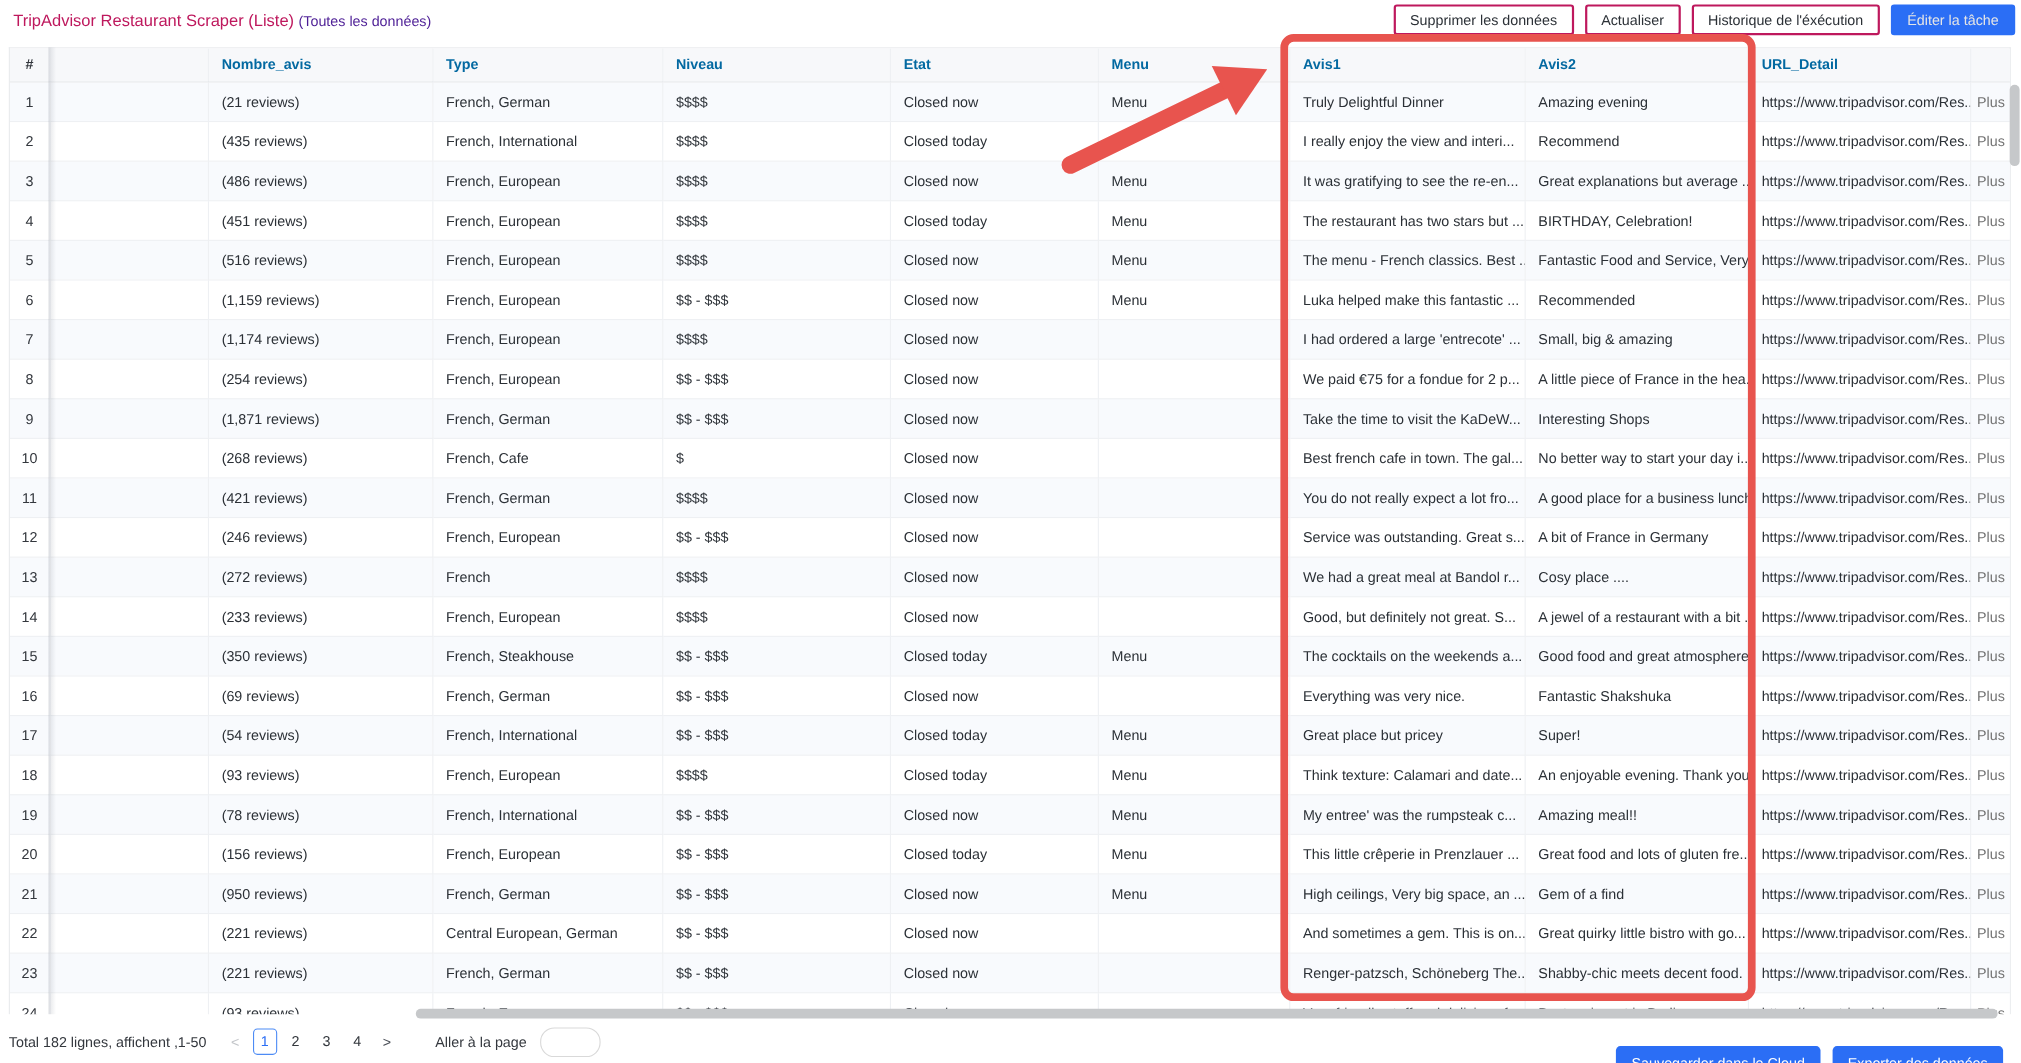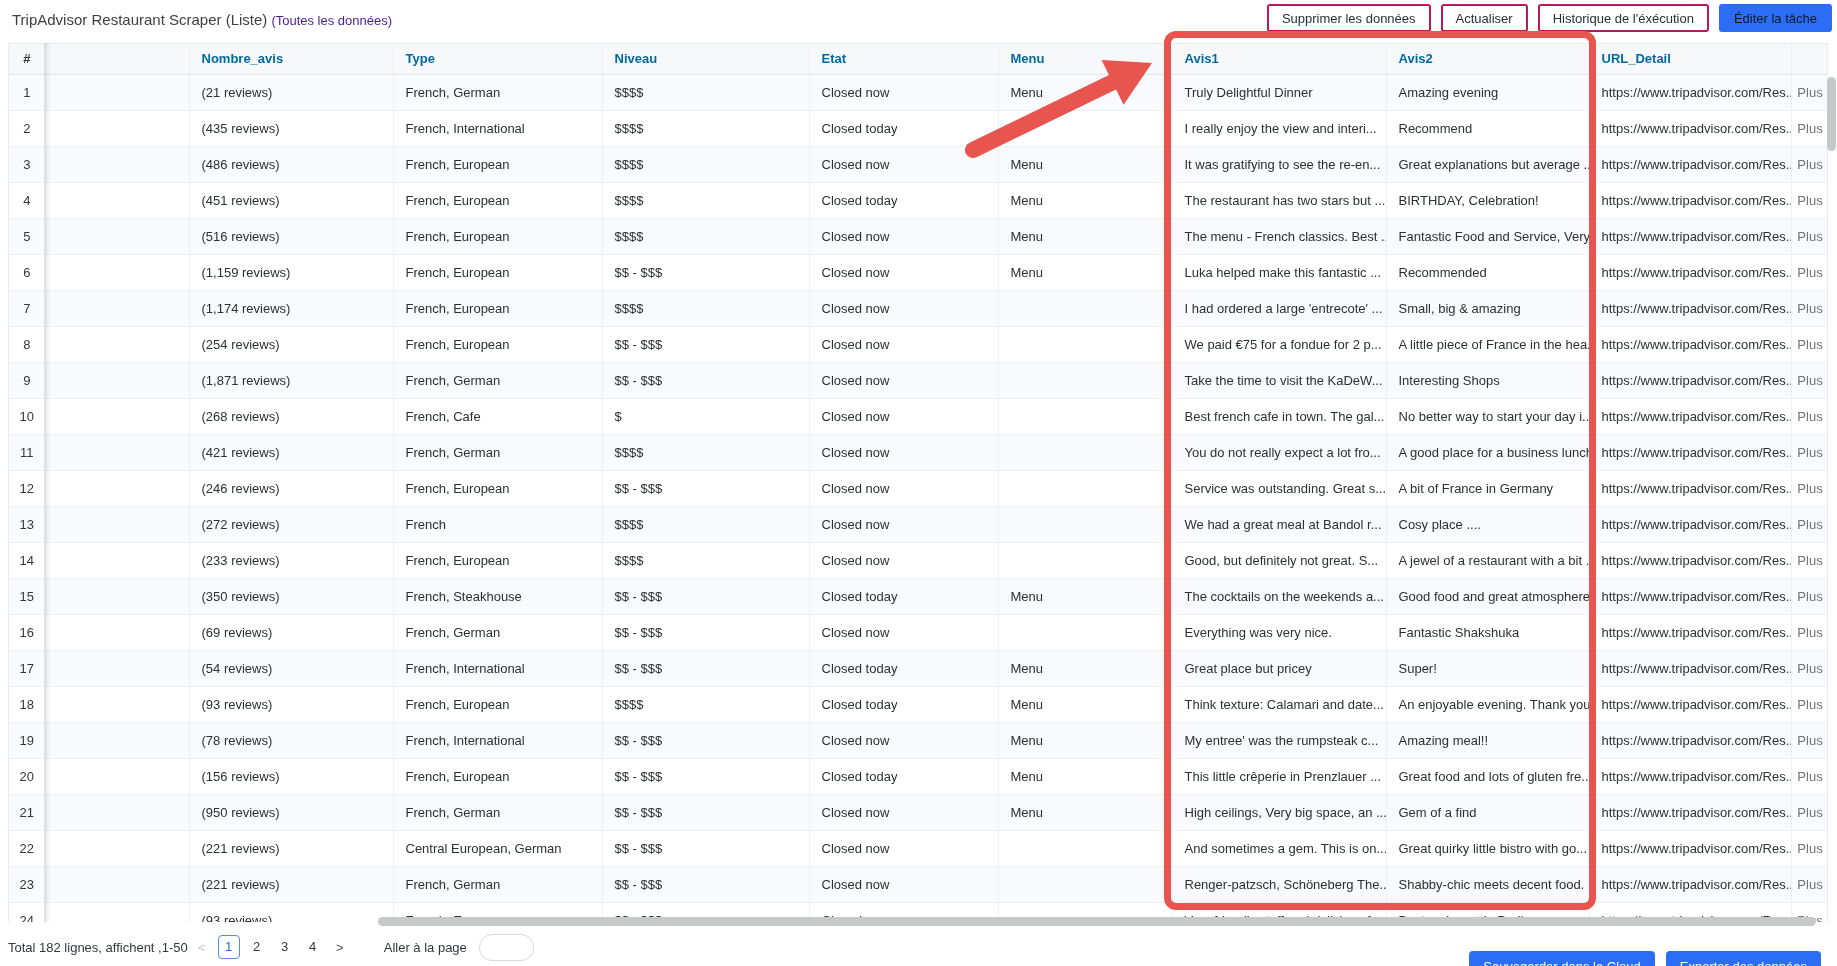--- a/index.html
+++ b/index.html
@@ -1,27 +1,27 @@
 <!DOCTYPE html>
 <html><head>
 <meta charset="utf-8">
 <style>
   * { box-sizing: border-box; margin: 0; padding: 0; }
   html, body { width: 1837px; height: 966px; overflow: hidden; background: #fff;
     font-family: "Liberation Sans", sans-serif; }
 
   
   .titlebar { position: absolute; left: 12px; top: 11px; white-space: nowrap; }
-  .titlebar .title { font-size: 15px; color: #404040; }
+  .titlebar .title { font-size: 15px; color: #be185d; }
   .titlebar .subtitle { font-size: 13px; color: #4c1d95; margin-left: 4px; }
   .top-buttons { position: absolute; top: 4px; right: 5px; display: flex; gap: 10px; }
   .btn { height: 28px; padding: 0 13px; font-size: 13px; line-height: 26px;
     background: #fff; color: #2b3036; border: 2px solid #be185d; border-radius: 3px;
     cursor: pointer; white-space: nowrap; }
-  .btn.primary { background: #2b6ef5; border-color: #2b6ef5; color: #0f172a; }
+  .btn.primary { background: #2b6ef5; border-color: #2b6ef5; color: #e5e5e5; }
 
   
   .table-wrap { position: absolute; left: 8px; top: 43px; width: 1820px; height: 879px;
     overflow: hidden; border-top: 1px solid #e8eaed; border-left: 1px solid #e8eaed;
     border-right: 1px solid #e8eaed; }
   table { border-collapse: collapse; table-layout: fixed; width: 1820px; }
   col.c0 { width: 36px; }  col.c1 { width: 144px; } col.c2 { width: 204px; }
   col.c3 { width: 209px; } col.c4 { width: 207px; } col.c5 { width: 189px; }
   col.c6 { width: 174px; } col.c7 { width: 214px; } col.c8 { width: 203px; }
   col.c9 { width: 202px; } col.c10 { width: 38px; }
@@ -45,21 +45,21 @@
 
   
   .h-thumb { position: absolute; left: 378px; top: 917px; width: 1438px; height: 9px;
     border-radius: 5px; background: #c6c8ca; cursor: pointer; }
   .v-thumb { position: absolute; left: 1827px; top: 77px; width: 9px; height: 74px;
     border-radius: 5px; background: #c6c8ca; cursor: pointer; }
 
   
   .footer-left { position: absolute; left: 8px; top: 933px; height: 28px;
     display: flex; align-items: center; font-size: 13px; color: #33373d; }
-  .total-label { margin-right: 4px; }
+  .total-label { margin-right: 16px; }
   .pager { display: flex; align-items: center; gap: 6px; }
   .page-arrow { width: 20px; text-align: center; font-size: 13px; cursor: pointer; }
   .page-arrow.prev { color: #c3c6ca; }
   .page-arrow.next { color: #4b5058; }
   .page-num { min-width: 22px; height: 24px; line-height: 22px; text-align: center;
     cursor: pointer; border: 1px solid transparent; border-radius: 4px; color: #33373d; }
   .page-num.active { border-color: #4d8bf5; color: #2b6ef5; background: #fff; }
   .goto-label { margin-left: 34px; margin-right: 12px; }
   .goto-input { width: 55px; height: 27px; border: 1px solid #d9d9d9; border-radius: 13px;
     outline: none; padding: 0 10px; font-size: 13px; }

